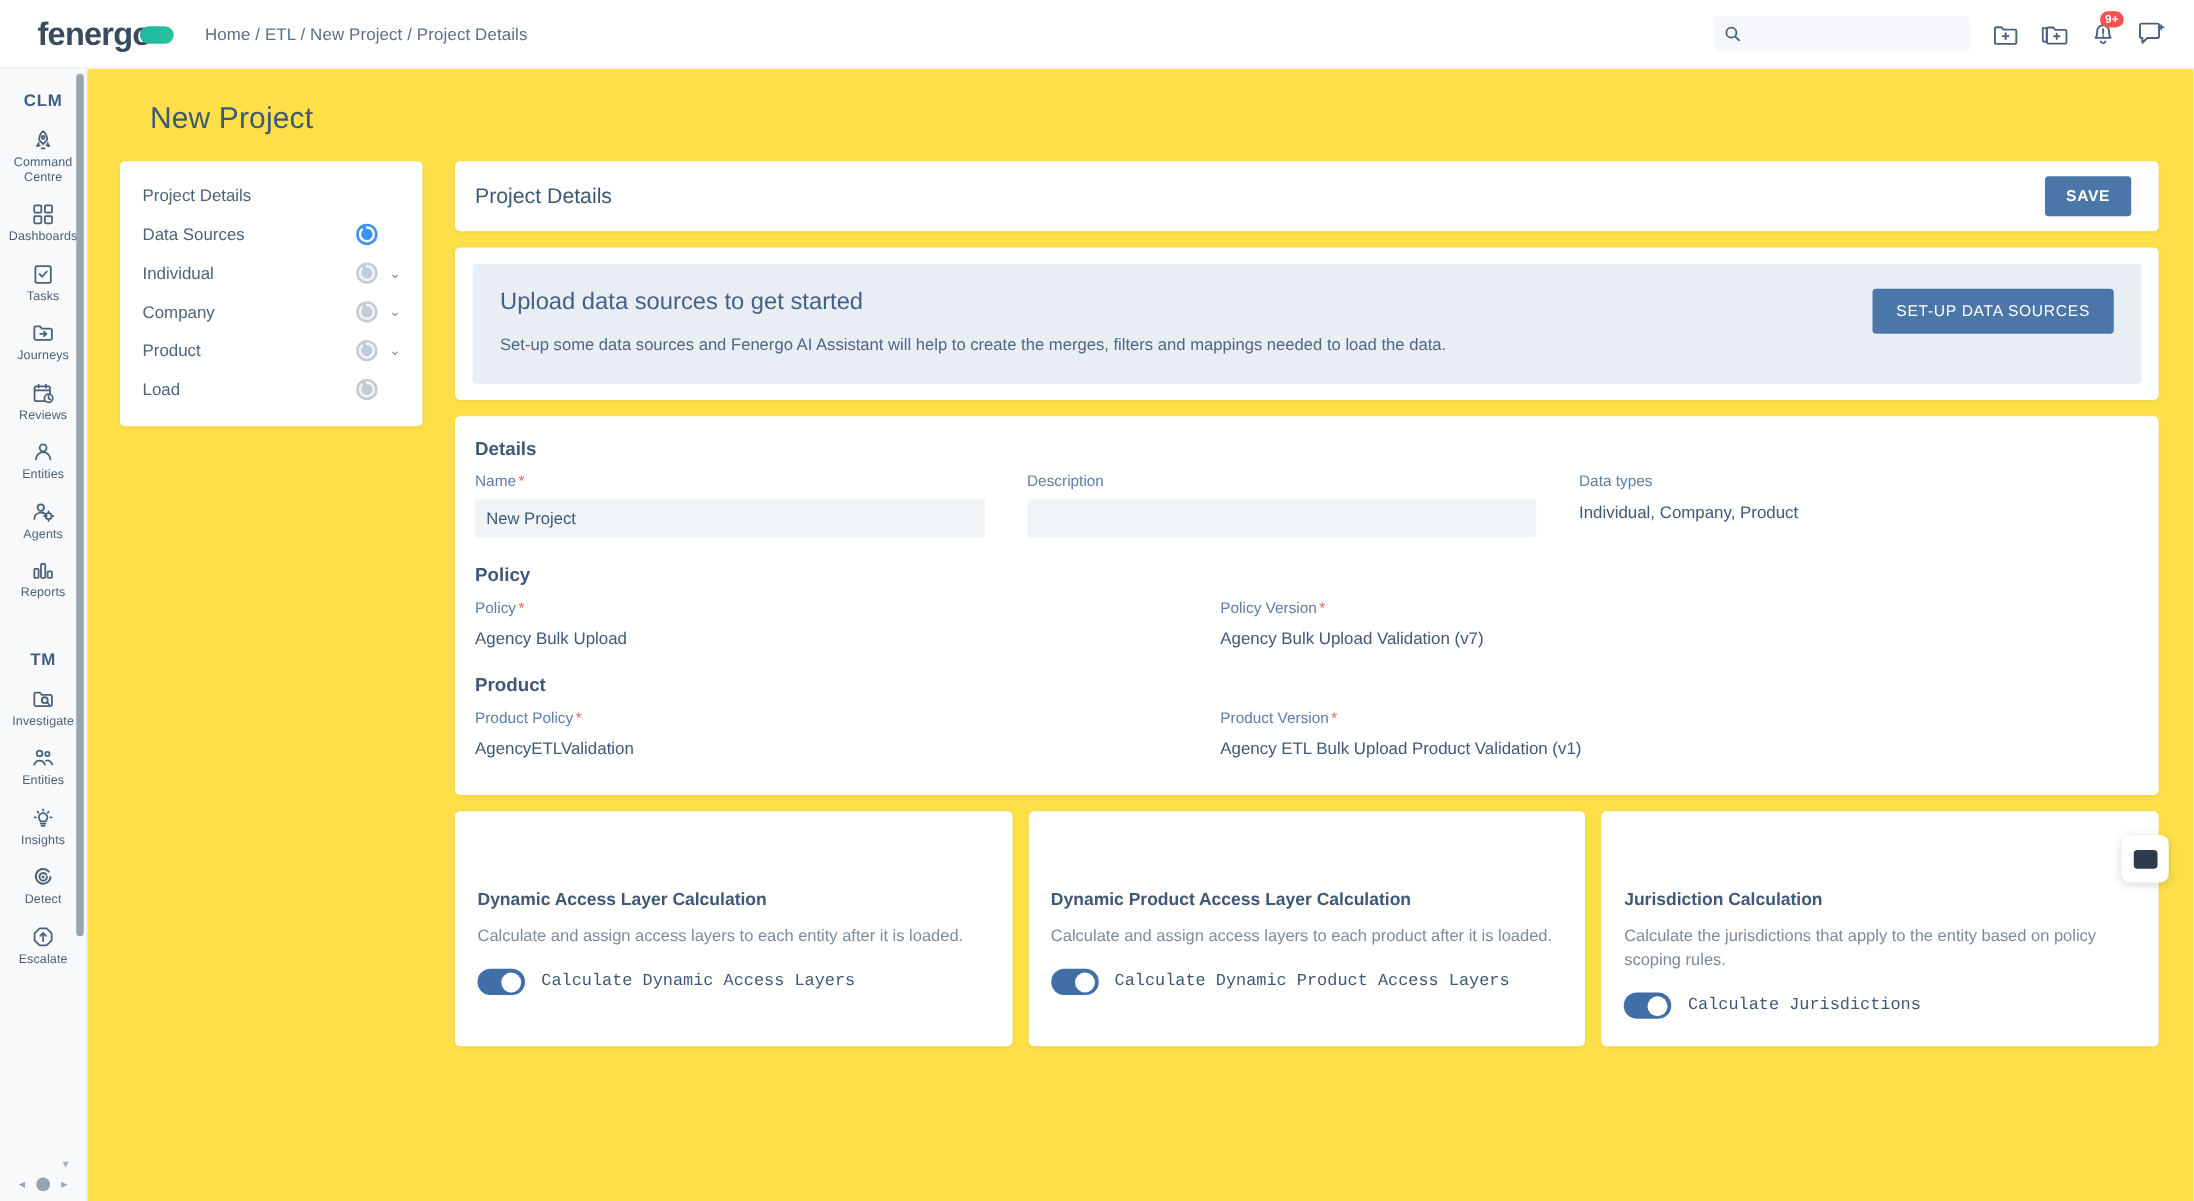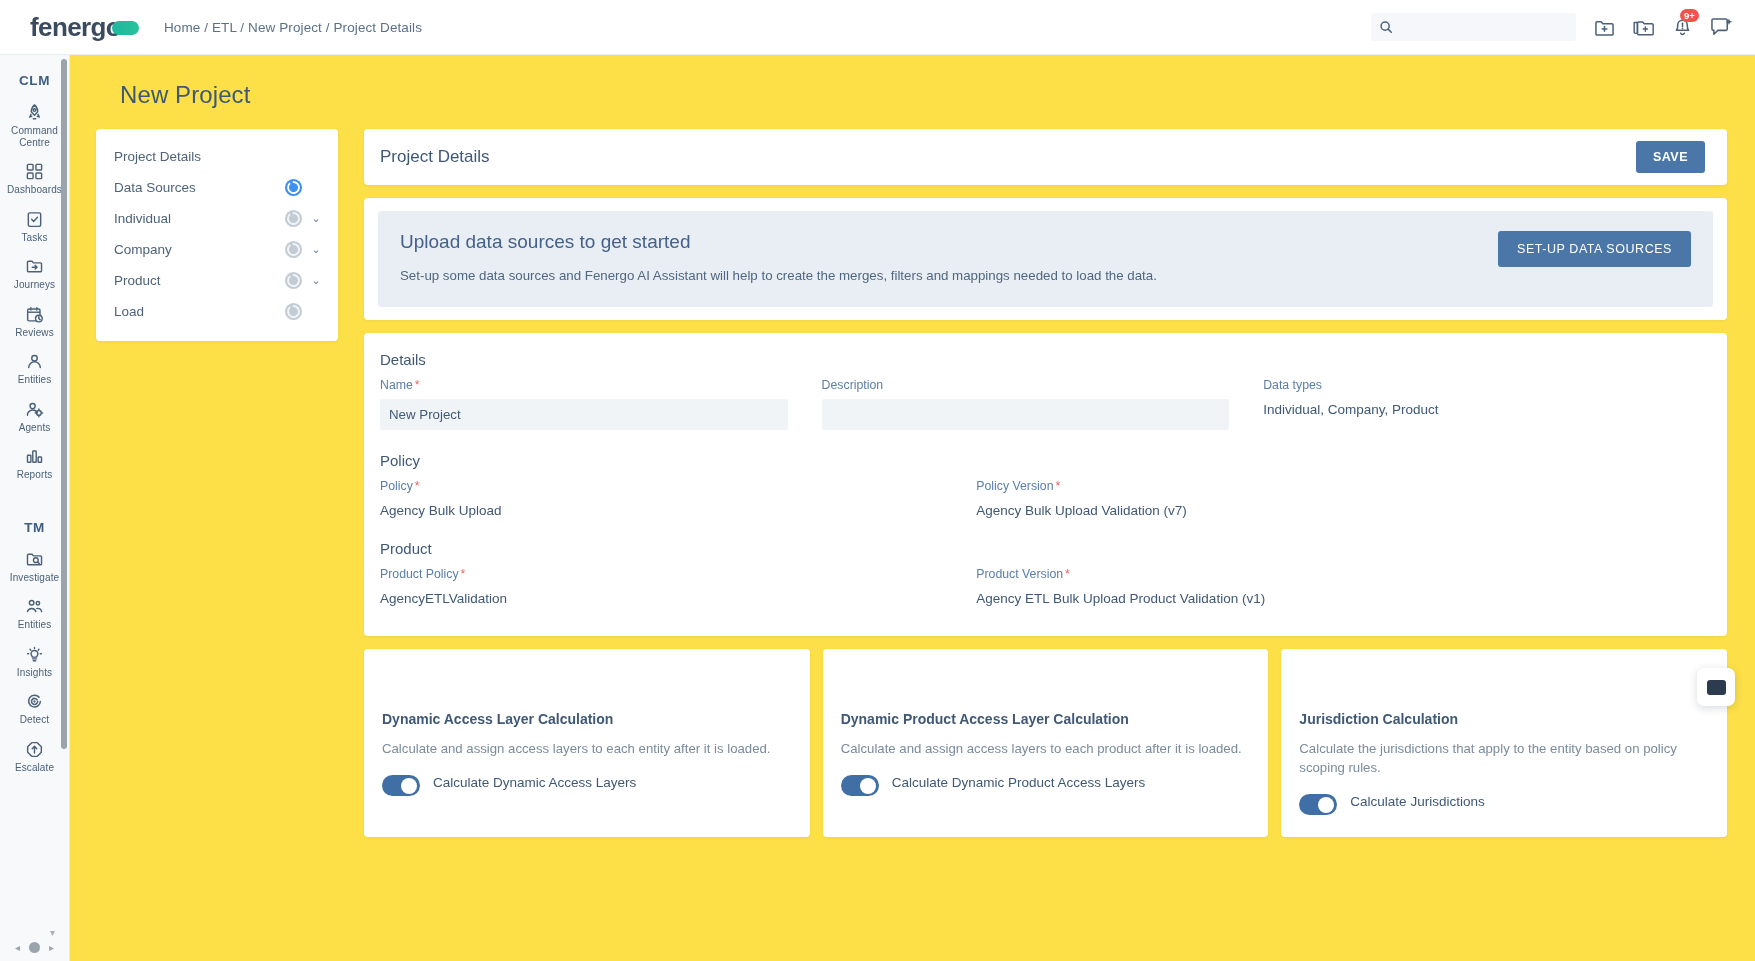--- a/index.html
+++ b/index.html
@@ -151,21 +151,21 @@
   .banner p { font-size: 13.3px; color: #4f6780; line-height: 18px; }
   .banner-btn {
     margin-left: auto; background: #4a77a8; color: #fff; border: none;
     border-radius: 3px; cursor: pointer; font-size: 12.5px;
     letter-spacing: .55px; padding: 11px 19px; white-space: nowrap;
     font-family: "Liberation Sans", sans-serif;
   }
 
   
   .details { padding: 18px 22px 30px 16px; }
-  .sect-title { font-size: 15px; color: #3f5876; font-weight: 400; margin-bottom: 10px; }
+  .sect-title { font-size: 15px; color: #3f5876; font-weight: 700; margin-bottom: 10px; }
   .sect-title.gap { margin-top: 22px; }
   .grid3 { display: flex; }
   .col { width: 33.33%; padding-right: 34px; }
   .col.wide { width: 45%; }
   .flabel { font-size: 12.3px; color: #5b7ea8; margin-bottom: 7px; }
   .req { color: #e8635c; margin-left: 2px; }
   .finput {
     height: 31px; background: #f1f4f7; border: none; border-radius: 2px;
     display: flex; align-items: center; padding: 0 9px;
     font-size: 13.3px; color: #3f5876;
@@ -175,21 +175,21 @@
   
   .cards { display: flex; gap: 13px; }
   .card {
     flex: 1; background: #fff; border-radius: 4px;
     padding: 20px 22px 22px 18px;
     box-shadow: 0 1px 3px rgba(30,50,80,.07);
     min-height: 143px;
   }
   .card h4 { font-size: 14px; color: #3f5876; font-weight: 700; margin-bottom: 12px; margin-top: 42px; }
   .card p { font-size: 13.2px; color: #7b8b9c; line-height: 19px; margin-bottom: 17px; }
-  .toggle-row { display: flex; align-items: flex-start; gap: 13px; }
+  .toggle-row { display: flex; align-items: center; gap: 13px; font-family: Liberation Mono, monospace; }
   .switch {
     width: 38px; height: 21px; border-radius: 11px; background: #3f6fa5;
     position: relative; cursor: pointer; flex-shrink: 0;
   }
   .switch .knob {
     position: absolute; top: 2.5px; left: 19px;
     width: 16px; height: 16px; border-radius: 50%; background: #fff;
   }
   .toggle-label { font-size: 13.5px; color: #3f5876; }
 

